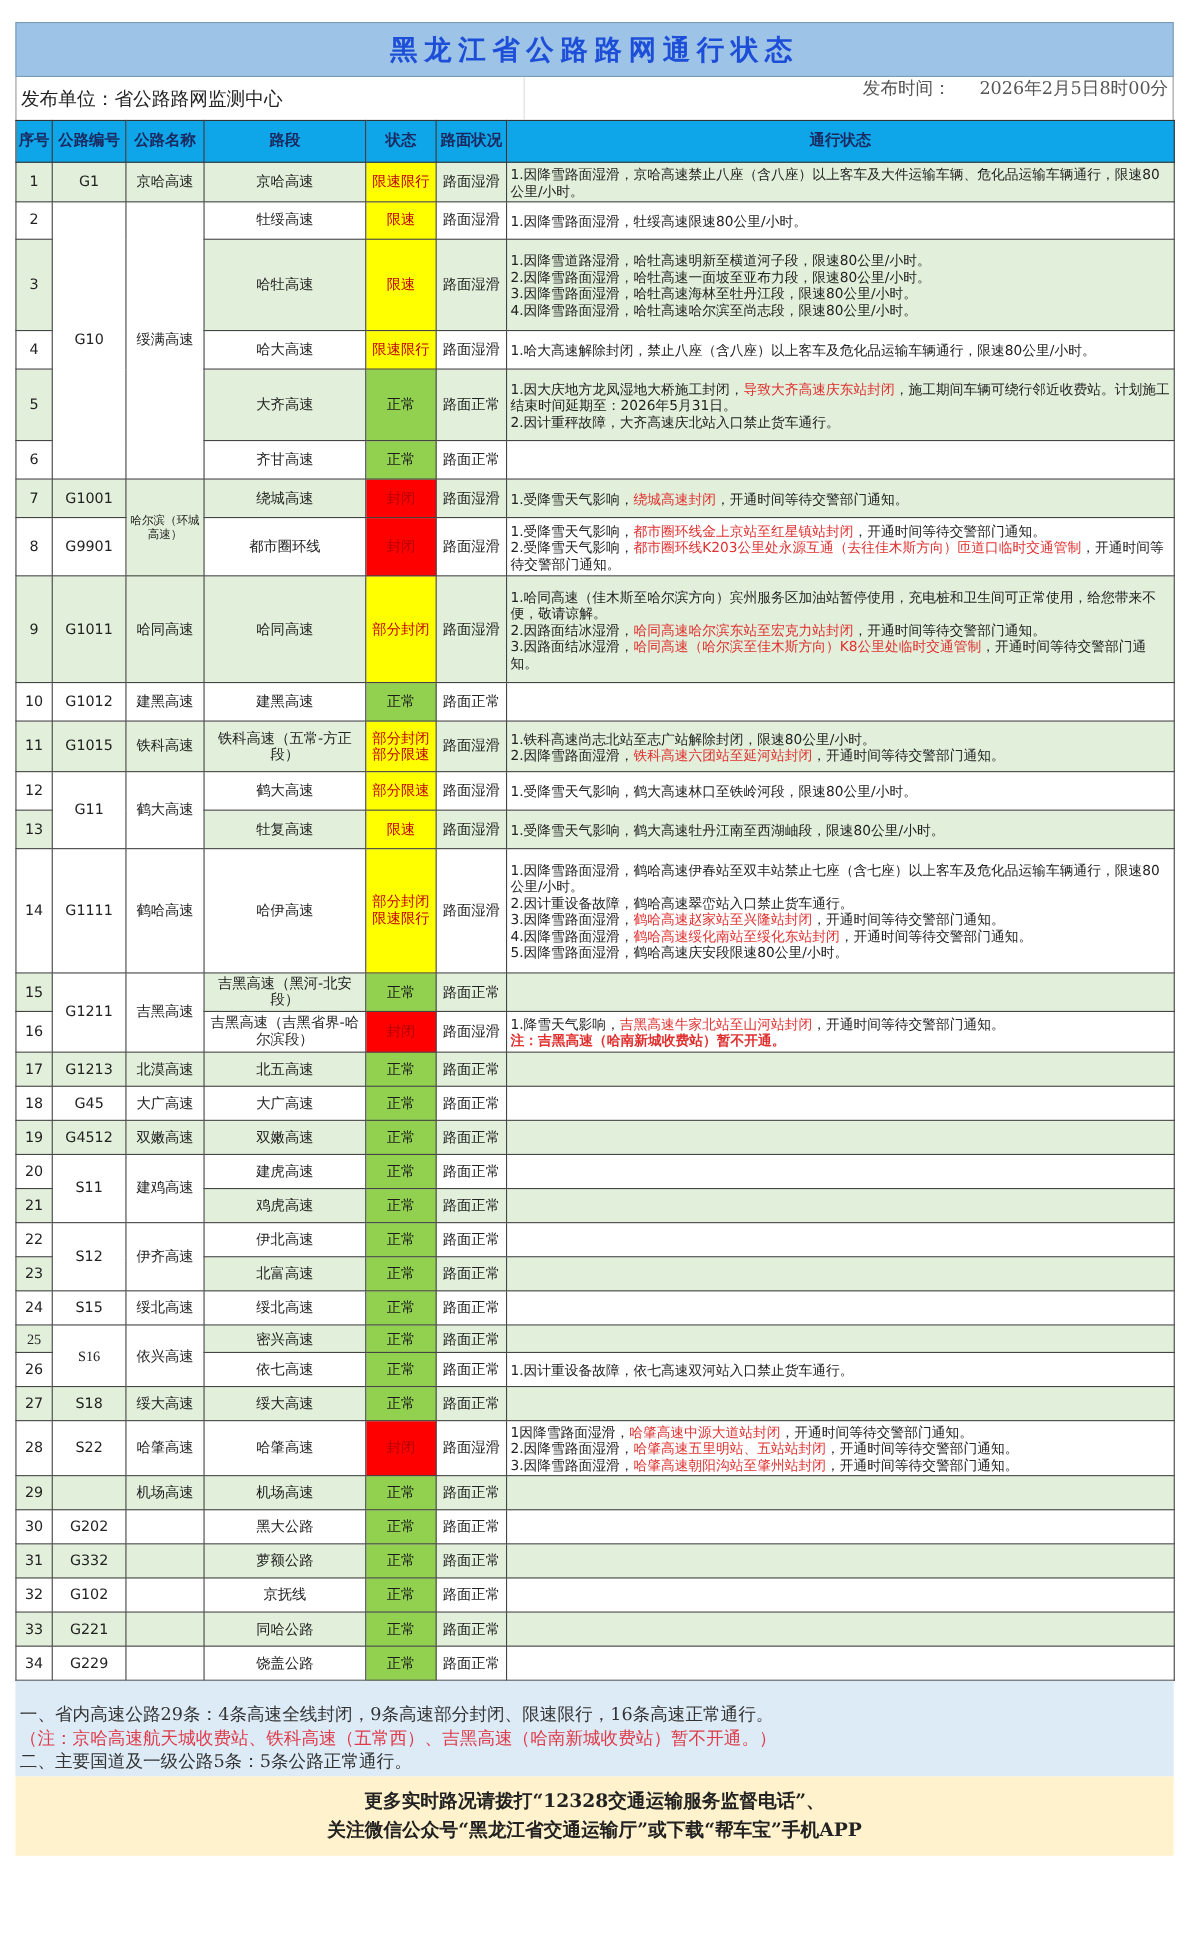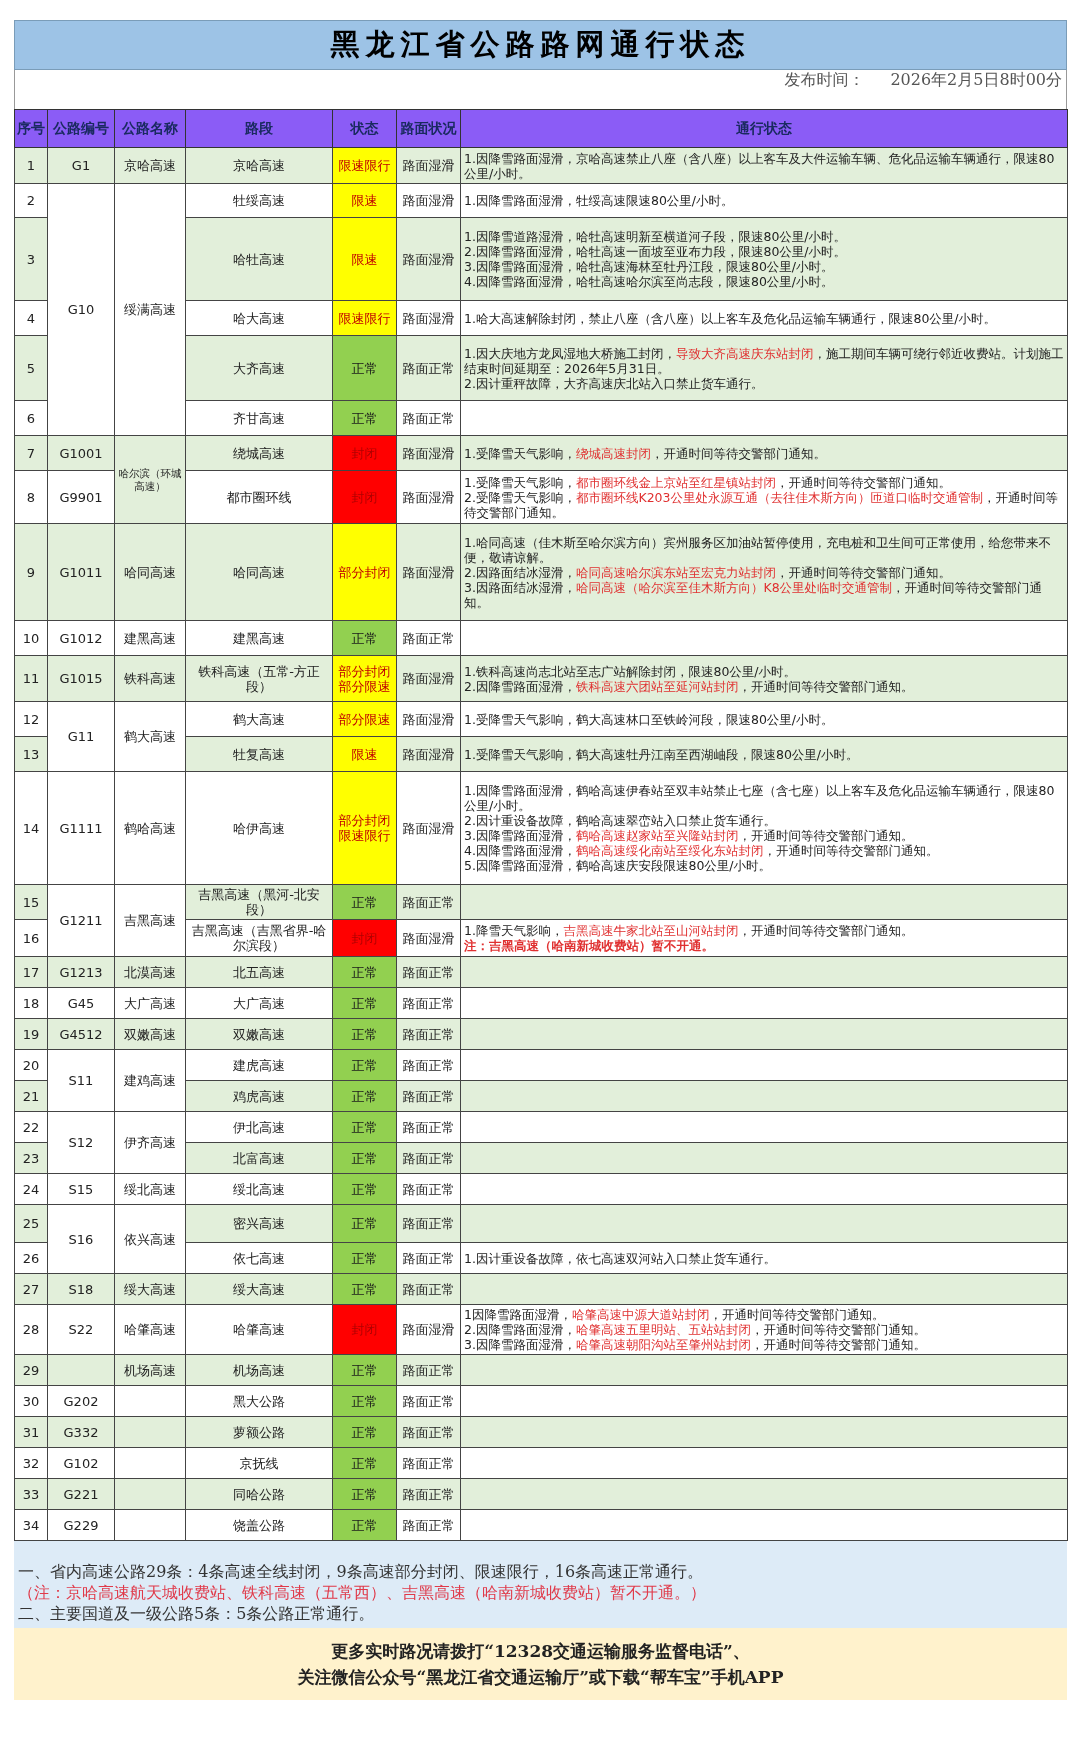--- a/index.html
+++ b/index.html
@@ -1,25 +1,25 @@
 <!DOCTYPE html>
 <html><head>
 <meta charset="utf-8">
 <style>
   * { box-sizing: border-box; margin: 0; padding: 0; }
   html, body { width: 1080px; height: 1764px; background: #ffffff; overflow: hidden; }
   body { font-family: "DejaVu Sans", "Liberation Sans", sans-serif; color: #222; position: relative; }
   .sheet { position: absolute; left: 14px; top: 20px; width: 1053px; }
-  .title-band { height: 50px; background: #9dc3e6; border: 1px solid #7a9cb8; display: flex; align-items: center; justify-content: center; font-family: "DejaVu Serif", "Liberation Serif", serif; font-weight: bold; font-size: 29px; letter-spacing: 6px; color: #000000; }
+  .title-band { height: 50px; background: #9dc3e6; border: 1px solid #7a9cb8; display: flex; align-items: center; justify-content: center; font-family: "DejaVu Serif", "Liberation Serif", serif; font-weight: bold; font-size: 25px; letter-spacing: 6px; color: #1d4ed8; }
   .pub-row { height: 39px; display: flex; border-left: 1px solid #999; border-right: 1px solid #999; background: #fff; }
   .pub-left { width: 462px; display: flex; align-items: center; padding-left: 4px; font-family: "DejaVu Serif", "Liberation Serif", serif; font-size: 17px; color: #222; border-right: 1px solid #ddd; }
   .pub-right { flex: 1; display: flex; align-items: flex-start; justify-content: flex-end; padding-right: 4px; font-family: "DejaVu Serif", "Liberation Serif", serif; font-size: 16px; color: #555; gap: 26px; }
   table { border-collapse: collapse; width: 1053px; table-layout: fixed; }
   th, td { border: 1px solid #444; text-align: center; vertical-align: middle; font-size: 13px; line-height: 15px; padding: 0 2px; }
-  th { background: #8b5cf6; color: #1a2a60; font-weight: bold; height: 38px; font-family: "DejaVu Serif", "Liberation Serif", serif; font-size: 14px; border-color: #333; }
+  th { background: #0ea5e9; color: #1a2a60; font-weight: bold; height: 38px; font-family: "DejaVu Serif", "Liberation Serif", serif; font-size: 14px; border-color: #333; }
   td.desc { text-align: left; font-size: 12.5px; line-height: 15px; padding: 2px 3px; color: #222; }
   tr.alt td { background: #e2efda; }
   tr.plain td { background: #ffffff; }
   td.merged { background: #ffffff !important; }
   td.merged-alt { background: #e2efda !important; }
   td.st-yellow { background: #ffff00 !important; color: #c00000; }
   td.st-green { background: #92d050 !important; color: #1a1a1a; }
   td.st-red { background: #ff0000 !important; color: #b00000; }
   .red { color: #e03030; }
   .note-red { color: #e03030; font-weight: bold; }
@@ -27,20 +27,21 @@
   .summary .s-red { color: #e03a4a; }
   .footer { background: #fff2cc; height: 72px; display: flex; flex-direction: column; align-items: center; justify-content: center; font-family: "DejaVu Serif", "Liberation Serif", serif; font-weight: bold; font-size: 17px; line-height: 26px; color: #222; }
   .line { display: block; }
 </style>
 </head>
 <body>
 
 <div class="sheet">
   <div class="title-band">黑龙江省公路路网通行状态</div>
   <div class="pub-row">
+    <div class="pub-left">发布单位：省公路路网监测中心</div>
     <div class="pub-right">
       <span>发布时间：</span>
       <span>2026年2月5日8时00分</span>
     </div>
   </div>
 
   <table>
     <colgroup>
       <col style="width:33px">
         <col style="width:67px">
@@ -293,21 +294,21 @@
         </tr>
         <tr class="plain" style="height: 31px;">
           <td>24</td>
           <td>S15</td>
           <td>绥北高速</td>
           <td>绥北高速</td>
           <td class="st-green">正常</td>
           <td>路面正常</td>
           <td class="desc"></td>
         </tr>
-        <tr class="alt" style="height: 38px;">
+        <tr class="alt" style="height: 25px; font-family: Liberation Serif, serif;">
           <td>25</td>
           <td rowspan="2" class="merged">S16</td>
           <td rowspan="2" class="merged">依兴高速</td>
           <td>密兴高速</td>
           <td class="st-green">正常</td>
           <td>路面正常</td>
           <td class="desc"></td>
         </tr>
         <tr class="plain" style="height: 31px;">
           <td>26</td>

